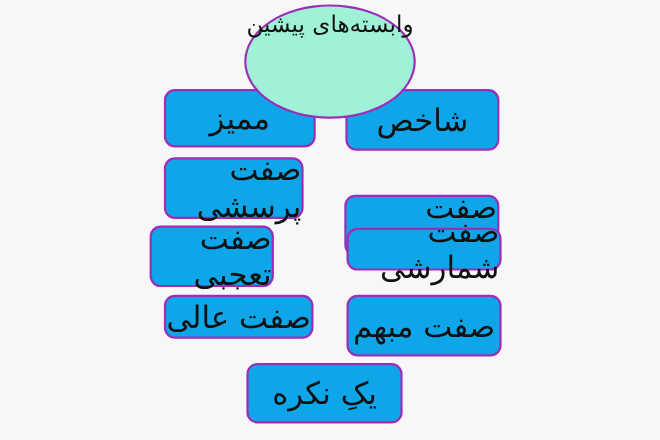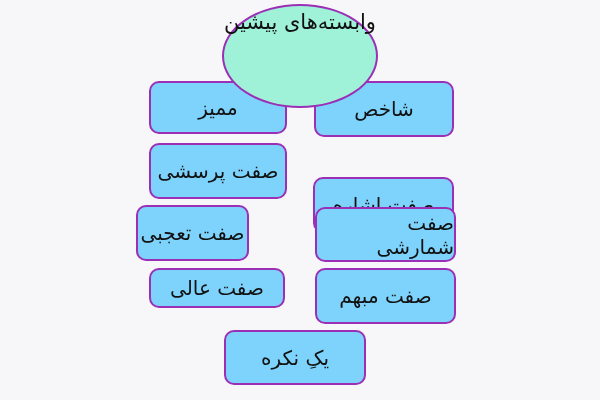--- a/index.html
+++ b/index.html
@@ -3,23 +3,23 @@
 <meta charset="utf-8">
 <style>
   html, body { margin:0; padding:0; }
   body {
     width:600px; height:400px; overflow:hidden; position:relative;
     background:#f7f7fa;
     font-family: "DejaVu Sans", sans-serif;
   }
   .node {
     position:absolute; box-sizing:border-box;
-    background:#7dd3fc; border:2px solid #9b2fb6; border-radius:10px;
+    background:#0ea5e9; border:2px solid #9b2fb6; border-radius:10px;
     display:flex; align-items:center; justify-content:center;
-    font-size:20px; color:#111; direction:rtl;
+    font-size:28px; color:#111; direction:rtl;
   }
   .root {
     position:absolute; box-sizing:border-box;
     left:222px; top:4px; width:156px; height:104px;
     background:#9ff2d8; border:2px solid #9b2fb6; border-radius:50%;
     display:flex; align-items:flex-start; justify-content:center;
     text-align:center; font-size:21px; line-height:32px; color:#111;
     direction:rtl; z-index:2;
   }
 </style>
@@ -27,37 +27,37 @@
 <body>
 
 <div>
   <div class="root">
     <span>وابسته‌های پیشین</span>
   </div>
 
   <div class="node" style="left:149px;top:81px;width:138px;height:53px;">
     <span>ممیز</span>
   </div>
-  <div class="node" style="left:149px;top:143px;width:138px;height:56px;">
+  <div class="node" style="left:149px;top:143px;width:127px;height:56px;">
     <span>صفت پرسشی</span>
   </div>
   <div class="node" style="left:136px;top:205px;width:113px;height:56px;">
     <span>صفت تعجبی</span>
   </div>
   <div class="node" style="left:149px;top:268px;width:136px;height:40px;">
     <span>صفت عالی</span>
   </div>
 
   <div class="node" style="left:314px;top:81px;width:140px;height:56px;">
     <span>شاخص</span>
   </div>
   <div class="node" style="left:313px;top:144px;width:141px;height:56px;margin-top:33px;">
     <span>صفت اشاره</span>
   </div>
-  <div class="node" style="left:315px;top:207px;width:141px;height:55px;padding-left:20px;">
+  <div class="node" style="left:315px;top:207px;width:141px;height:39px;padding-left:20px;">
     <span>صفت شمارشی</span>
   </div>
   <div class="node" style="left:315px;top:268px;width:141px;height:56px;">
     <span>صفت مبهم</span>
   </div>
 
   <div class="node" style="left:224px;top:330px;width:142px;height:55px;text-align:right;">
     <span>یکِ نکره</span>
   </div>
 </div>

